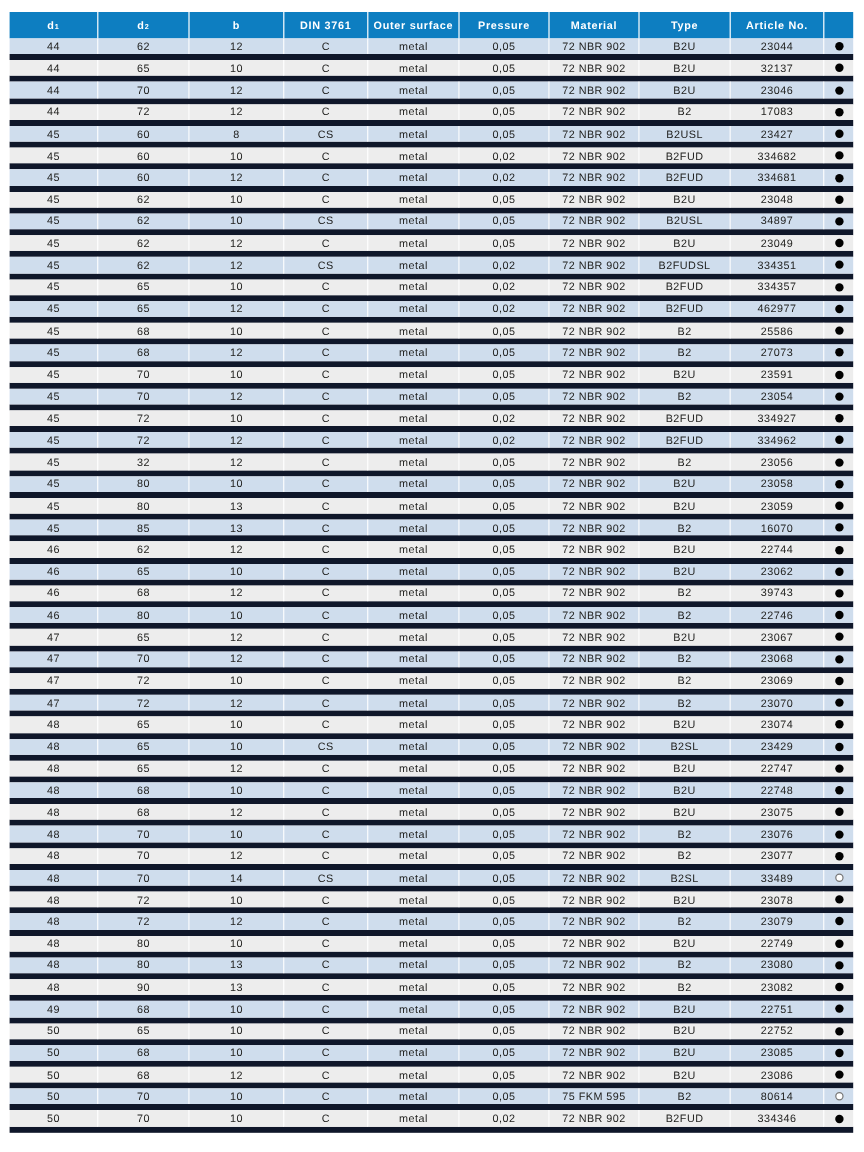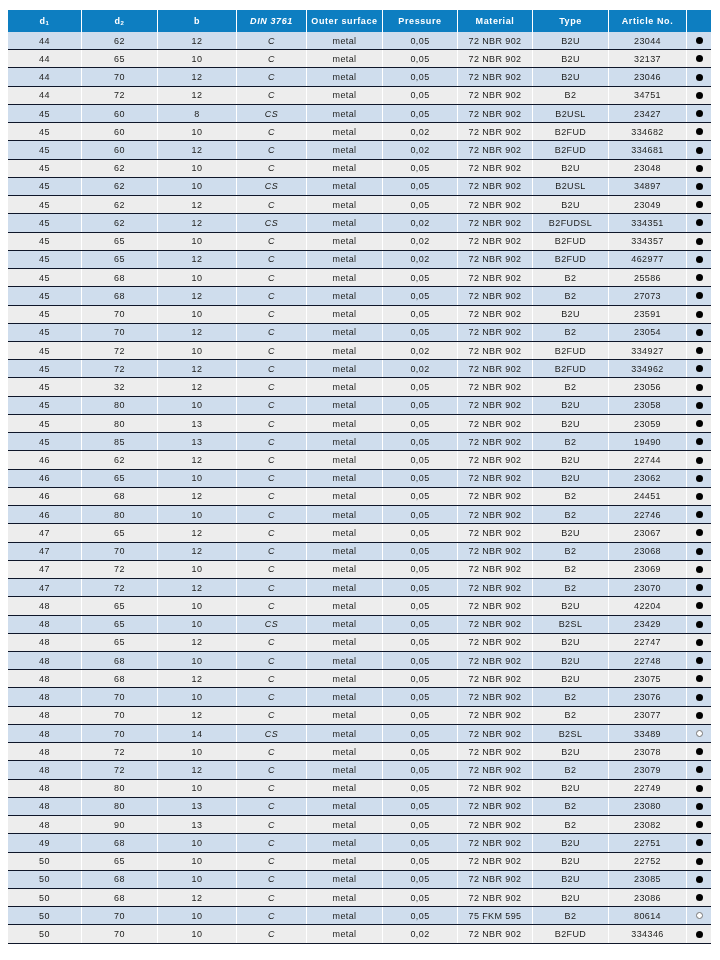--- a/index.html
+++ b/index.html
@@ -14,31 +14,31 @@
   html,body{width:720px;height:960px;background:#ffffff;overflow:hidden;
     font-family:"Liberation Sans", sans-serif;}
   .table{position:absolute;left:8px;top:10px;width:703px;}
   .thead{display:flex;height:22px;background:var(--header-bg);}
   .th{display:flex;align-items:center;justify-content:center;
       color:var(--header-text);font-size:9px;font-weight:bold;
       letter-spacing:.6px;border-right:1px solid #fff;height:100%;}
   .th:last-child{border-right:none;}
   .th sub{font-size:6px;font-weight:bold;line-height:1;transform:translateY(2px);}
   .tbody{display:block;}
-  .tr{display:flex;height:18.24px;border-bottom:1px solid #0f172a;}
+  .tr{display:flex;height:18.24px;border-bottom:5px solid #0f172a;}
   .td{display:flex;align-items:center;justify-content:center;
       font-size:9px;color:var(--text);letter-spacing:.4px;
       border-right:1px solid #fff;height:100%;}
   .td:last-child{border-right:none;}
   .tr.odd .td{background:var(--row-odd);}
   .tr.even .td{background:var(--row-even);}
   .c0{width:74px;}
   .c1{width:76px;}
   .c2{width:79px;}
-  .c3{width:70px;font-style:italic;}
+  .c3{width:70px;}
   .c4{width:76px;}
   .c5{width:75px;}
   .c6{width:75px;}
   .c7{width:76px;}
   .c8{width:78px;}
   .c9{width:24px;}
   .dot{width:7px;height:7px;border-radius:50%;display:inline-block;}
   .dot.filled{background:var(--dot);}
   .dot.open{background:#ffffff;border:1px solid #777777;}
 </style>
@@ -128,21 +128,21 @@
 
   <div class="tr even">
     <div class="td c0">44</div>
     <div class="td c1">72</div>
     <div class="td c2">12</div>
     <div class="td c3">C</div>
     <div class="td c4">metal</div>
     <div class="td c5">0,05</div>
     <div class="td c6">72 NBR 902</div>
     <div class="td c7">B2</div>
-    <div class="td c8">34751</div>
+    <div class="td c8">17083</div>
     <div class="td c9">
           <span class="dot filled"></span>
         </div>
   </div>
 
   <div class="tr odd">
     <div class="td c0">45</div>
     <div class="td c1">60</div>
     <div class="td c2">8</div>
     <div class="td c3">CS</div>
@@ -413,21 +413,21 @@
 
   <div class="tr odd">
     <div class="td c0">45</div>
     <div class="td c1">85</div>
     <div class="td c2">13</div>
     <div class="td c3">C</div>
     <div class="td c4">metal</div>
     <div class="td c5">0,05</div>
     <div class="td c6">72 NBR 902</div>
     <div class="td c7">B2</div>
-    <div class="td c8">19490</div>
+    <div class="td c8">16070</div>
     <div class="td c9">
           <span class="dot filled"></span>
         </div>
   </div>
 
   <div class="tr even">
     <div class="td c0">46</div>
     <div class="td c1">62</div>
     <div class="td c2">12</div>
     <div class="td c3">C</div>
@@ -458,21 +458,21 @@
 
   <div class="tr even">
     <div class="td c0">46</div>
     <div class="td c1">68</div>
     <div class="td c2">12</div>
     <div class="td c3">C</div>
     <div class="td c4">metal</div>
     <div class="td c5">0,05</div>
     <div class="td c6">72 NBR 902</div>
     <div class="td c7">B2</div>
-    <div class="td c8">24451</div>
+    <div class="td c8">39743</div>
     <div class="td c9">
           <span class="dot filled"></span>
         </div>
   </div>
 
   <div class="tr odd">
     <div class="td c0">46</div>
     <div class="td c1">80</div>
     <div class="td c2">10</div>
     <div class="td c3">C</div>
@@ -548,21 +548,21 @@
 
   <div class="tr even">
     <div class="td c0">48</div>
     <div class="td c1">65</div>
     <div class="td c2">10</div>
     <div class="td c3">C</div>
     <div class="td c4">metal</div>
     <div class="td c5">0,05</div>
     <div class="td c6">72 NBR 902</div>
     <div class="td c7">B2U</div>
-    <div class="td c8">42204</div>
+    <div class="td c8">23074</div>
     <div class="td c9">
           <span class="dot filled"></span>
         </div>
   </div>
 
   <div class="tr odd">
     <div class="td c0">48</div>
     <div class="td c1">65</div>
     <div class="td c2">10</div>
     <div class="td c3">CS</div>

